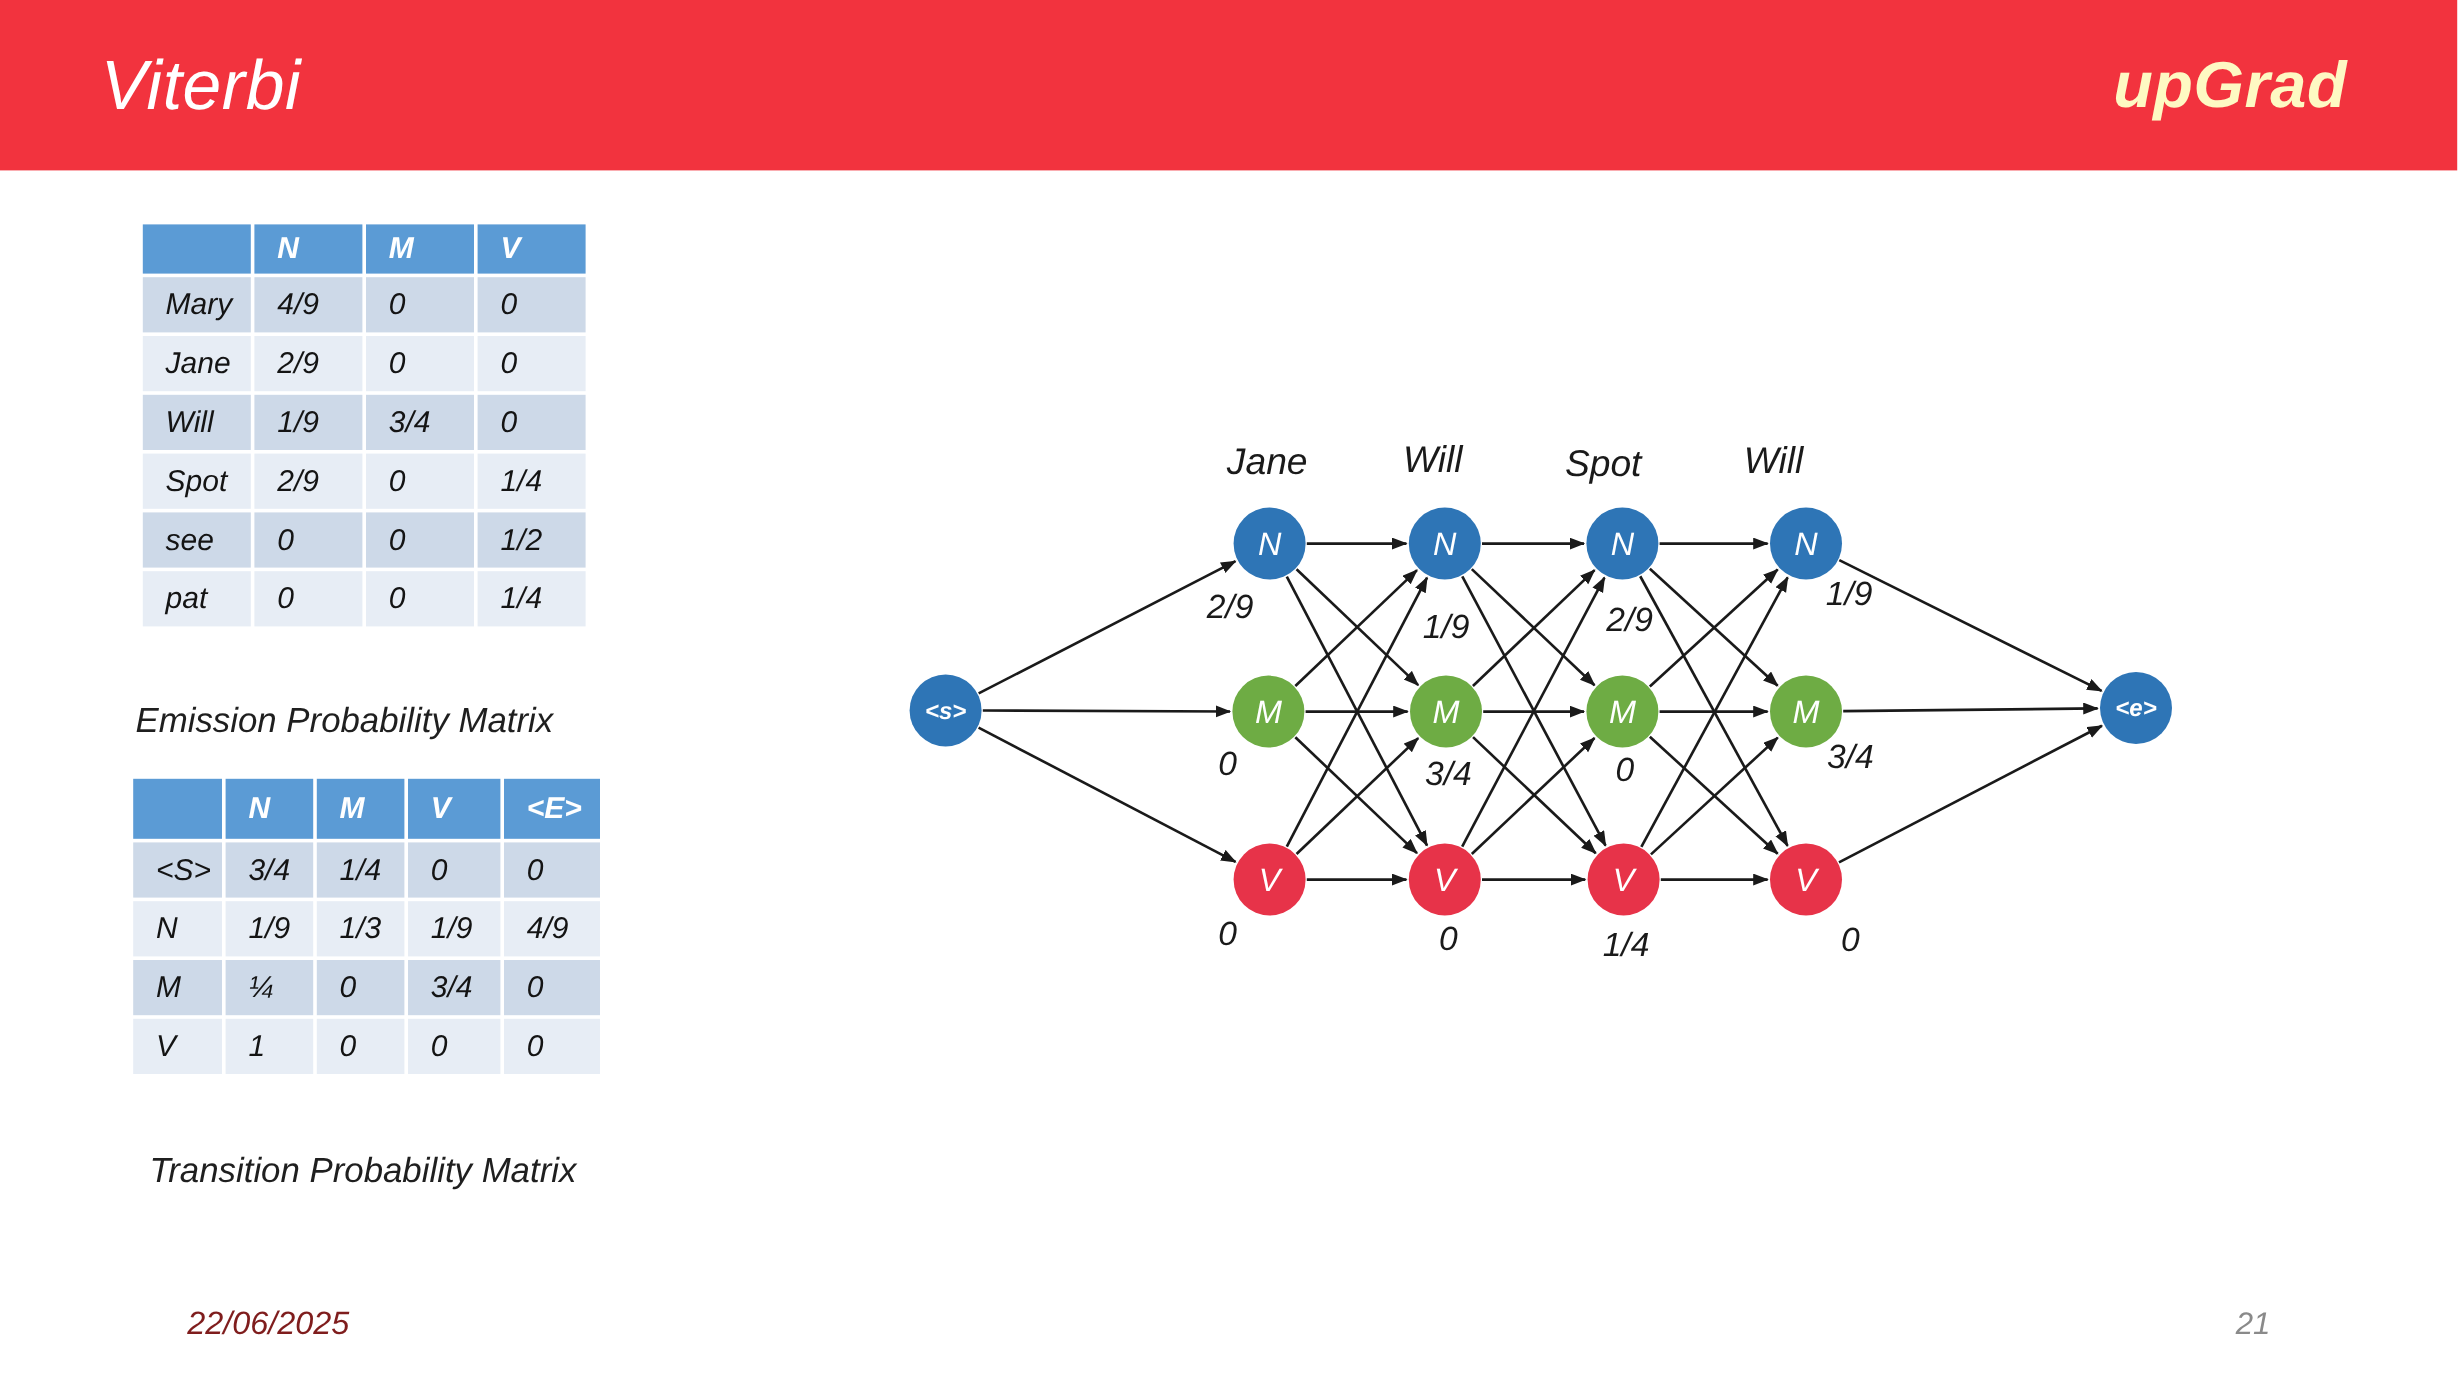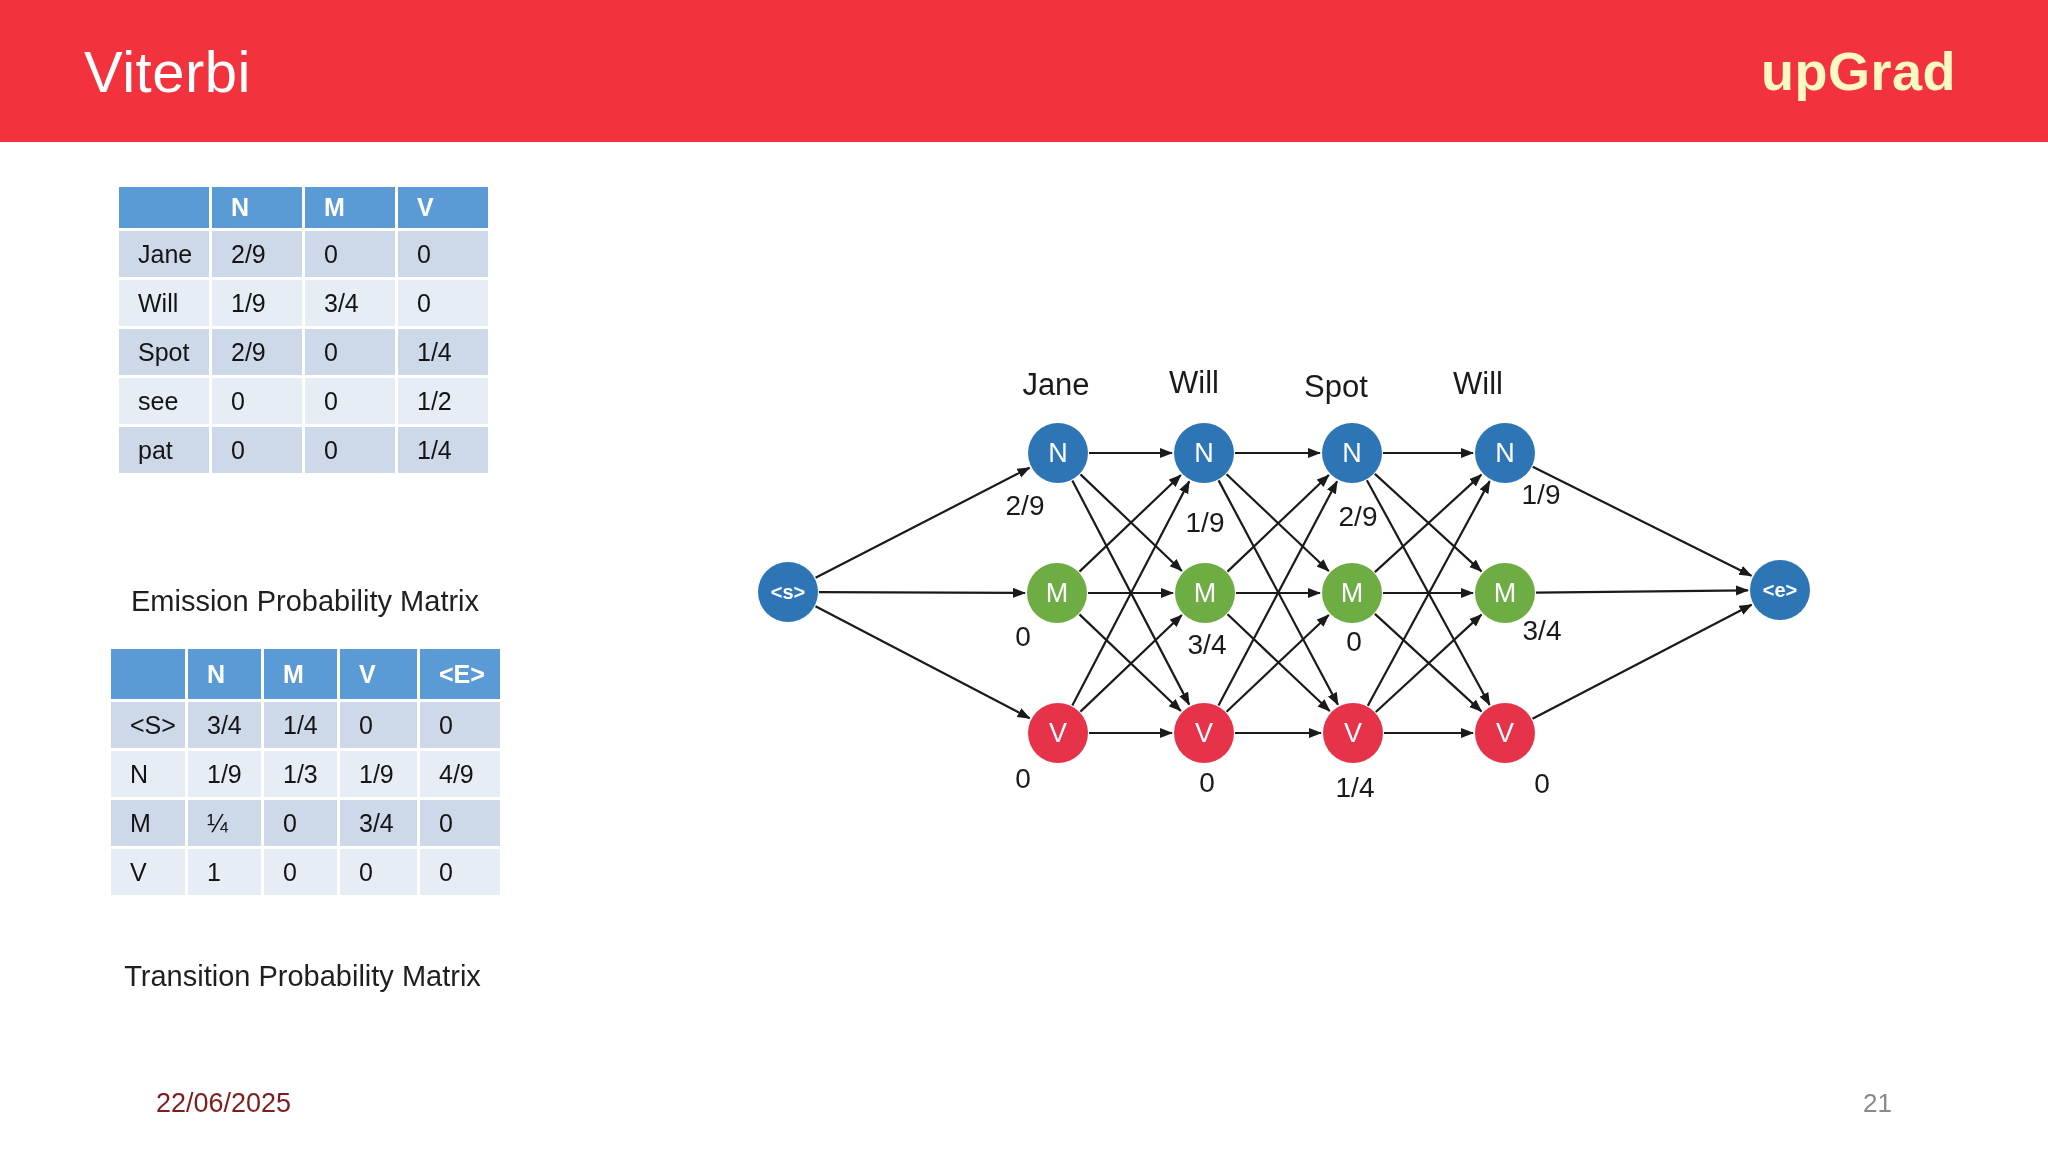--- a/index.html
+++ b/index.html
@@ -1,18 +1,18 @@
 <!DOCTYPE html>
 <html><head>
 <meta charset="utf-8">
 <style>
   html,body{margin:0;padding:0;background:#fff;}
   .slide{
     position:relative; width:2048px; height:1152px; overflow:hidden;
-    background:#ffffff; font-family:"Liberation Sans", sans-serif;
+    background:#ffffff; font-family:"Liberation Sans", sans-serif;font-style:italic;
   }
   
   .header-bar{
     position:absolute; left:0; top:0; width:2048px; height:142px;
     background:#F2333E; display:flex; align-items:center; justify-content:space-between;
     box-sizing:border-box; padding:0 92px 0 84px;
   }
   .slide-title{ color:#ffffff; font-size:58px; font-weight:400; letter-spacing:0.5px; }
   .logo{ color:#fef9c3; font-size:54px; font-weight:800; letter-spacing:0.5px; }
   
@@ -33,21 +33,21 @@
   #transition-table th{ height:50px; }
   #transition-table td{ height:46px; }
   #transition-table th:nth-child(1){ width:74px; }
   #transition-table th:nth-child(2){ width:73px; }
   #transition-table th:nth-child(3){ width:73px; }
   #transition-table th:nth-child(4){ width:77px; }
   #transition-table th:nth-child(5){ width:80px; }
   .table-caption{
     position:absolute; text-align:center; color:#1F1F1F; font-size:29px; font-weight:400;
   }
-  #emission-caption{ left:119px; top:585px; width:372px; }
+  #emission-caption{ left:101px; top:585px; width:372px; }
   #transition-caption{ left:105px; top:960px; width:395px; }
   
   #trellis{ position:absolute; left:560px; top:270px; }
   
   .slide-date{ position:absolute; left:156px; top:1088px; font-size:27px; color:#7f1d1d; }
   .page-number{ position:absolute; right:156px; top:1088px; font-size:26px; color:#8A8A8A;margin-left:18px; }
 </style>
 </head>
 <body>
 
@@ -61,20 +61,26 @@
   <table class="prob-table" id="emission-table">
     <thead>
         <tr>
           <th></th>
           <th>N</th>
           <th>M</th>
           <th>V</th>
         </tr>
       </thead>
     <tbody>
+        <tr>
+          <td>Mary</td>
+          <td>4/9</td>
+          <td>0</td>
+          <td>0</td>
+        </tr>
         <tr>
           <td>Jane</td>
           <td>2/9</td>
           <td>0</td>
           <td>0</td>
         </tr>
         <tr>
           <td>Will</td>
           <td>1/9</td>
           <td>3/4</td>

